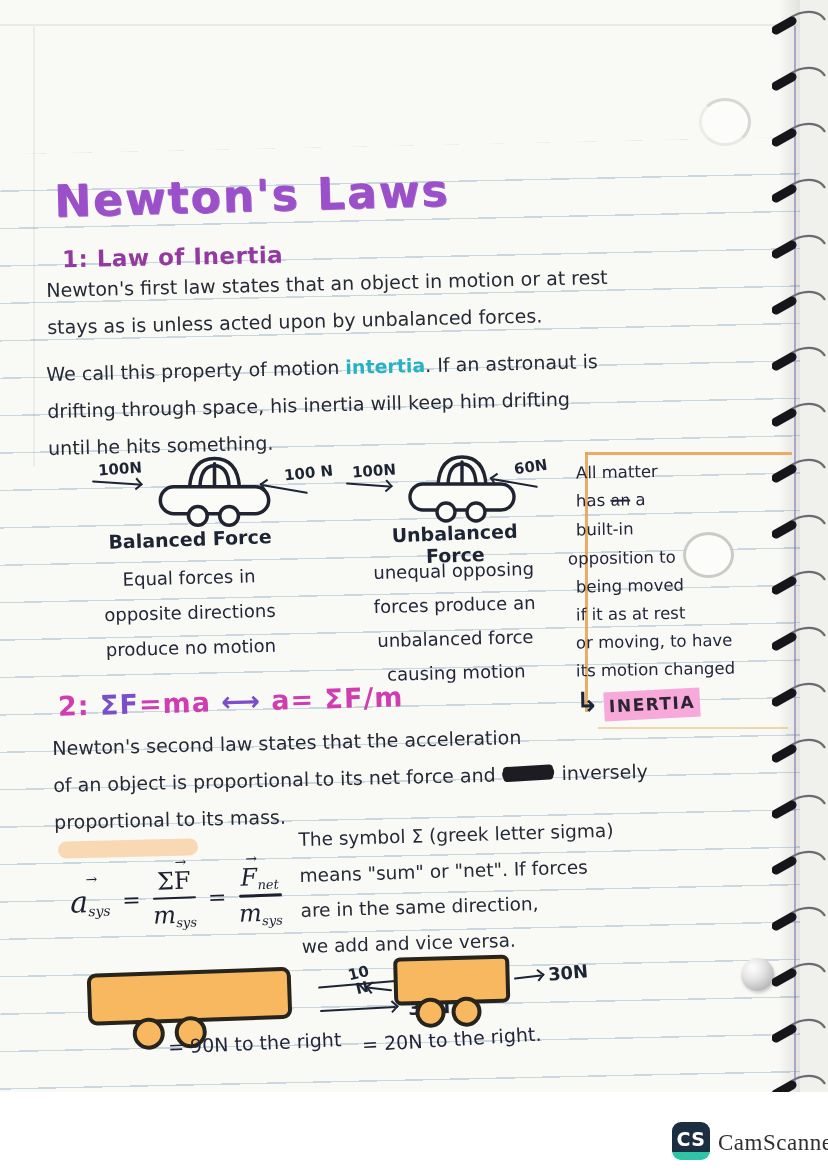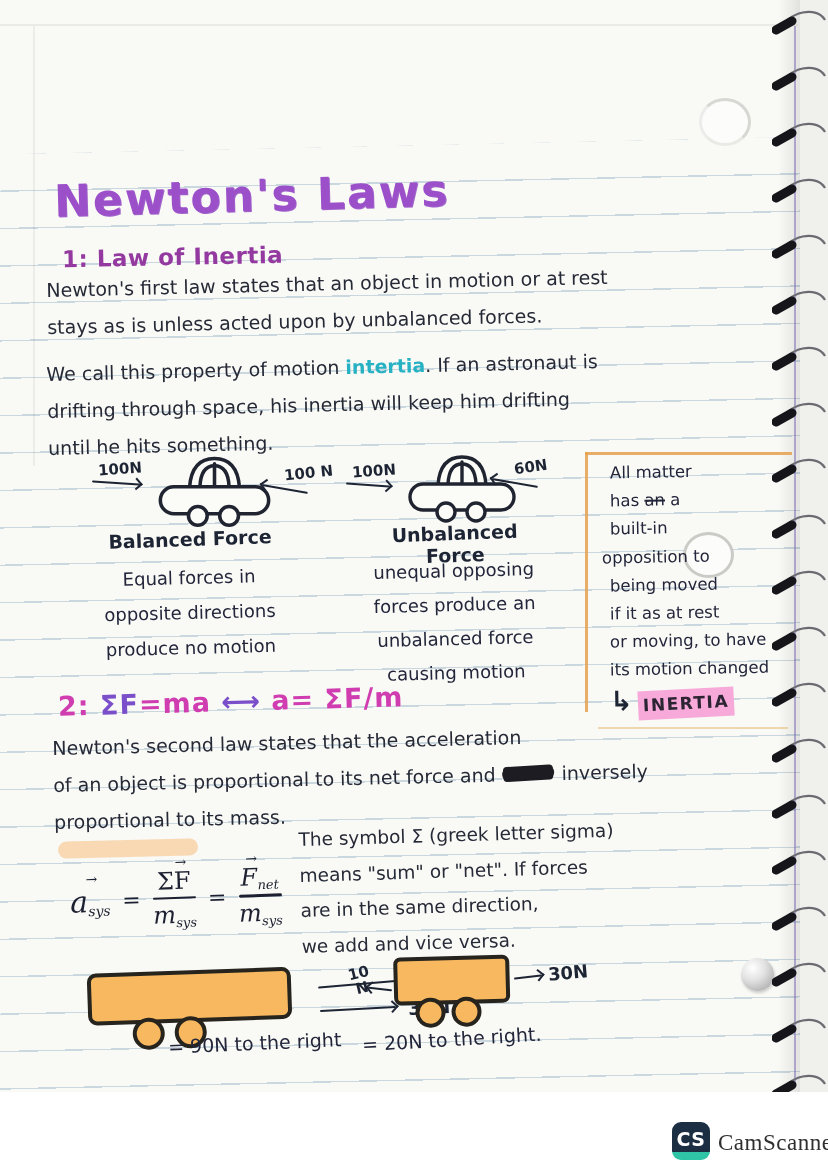--- a/index.html
+++ b/index.html
@@ -26,21 +26,21 @@
   .cap-title{font-size:19px;font-weight:600;color:#1d2433;}
   .cap-line{font-size:18px;color:#23263a;}
   .flabel{font-size:15px;font-weight:600;color:#1d2433;}
   
   .harrow{position:absolute;height:2.4px;background:#1d2433;border-radius:2px;}
   .harrow:after{content:'';position:absolute;right:-1px;top:-4.4px;width:7px;height:7px;
        border-top:2.4px solid #1d2433;border-right:2.4px solid #1d2433;transform:rotate(45deg);}
   .harrow.left:after{right:auto;left:-1px;border:none;border-bottom:2.4px solid #1d2433;border-left:2.4px solid #1d2433;transform:rotate(45deg);}
   
   .note-line{font-size:16.5px;line-height:28.2px;color:#23263a;transform:rotate(-1deg);white-space:nowrap;}
-  .strike{text-decoration:line-through;text-decoration-thickness:2px;}
+  .strike{text-decoration:line-through;text-decoration-thickness:2px;font-family:Liberation Mono, monospace;}
   .inertia{background:#f7a9d9;padding:0 5px 1px 5px;font-weight:600;letter-spacing:1.5px;color:#2a2433;
            display:inline-block;transform:rotate(-2deg);font-size:17px;}
   .lb-arrow{font-size:27px;font-weight:bold;color:#1d2433;}
   .note-border-left{left:585px;top:452px;width:2.5px;height:260px;background:rgba(229,161,79,.85);}
   .note-border-top{left:585px;top:452px;width:207px;height:2.5px;background:rgba(229,161,79,.85);}
   .note-border-bottom{left:598px;top:727px;width:190px;height:2px;background:rgba(229,181,99,.5);}
   
   .h2{font-size:27px;font-weight:bold;transform:rotate(-1.6deg);letter-spacing:1px;white-space:nowrap;}
   .mag{color:#cf3db0;} .pur{color:#7a4fc9;}
   .scribble{display:inline-block;width:52px;height:11px;background:#1c1c22;border-radius:5px;
@@ -148,21 +148,21 @@
   <div class="abs" style="left:355px;top:554px;width:200px;text-align:center;transform:rotate(-1.5deg);line-height:34px;">
     <div class="cap-line">unequal opposing</div>
     <div class="cap-line">forces produce an</div>
     <div class="cap-line">unbalanced force</div>
     <div class="cap-line">causing motion</div>
   </div>
 
   <div class="abs note-border-left"></div>
   <div class="abs note-border-top"></div>
   <div class="abs note-border-bottom"></div>
-  <div class="abs" style="left:610px;top:458px;">
+  <div class="abs" style="left:576px;top:458px;">
     <div class="note-line">All matter</div>
     <div class="note-line"><span>has </span><span class="strike">an</span><span> a</span></div>
     <div class="note-line">built-in</div>
     <div class="note-line" style="margin-left:-8px;">opposition to</div>
     <div class="note-line">being moved</div>
     <div class="note-line">if it as at rest</div>
     <div class="note-line">or moving, to have</div>
     <div class="note-line">its motion changed</div>
     <div class="note-line" style="margin-top:2px;">
       <span class="lb-arrow">↳</span>

